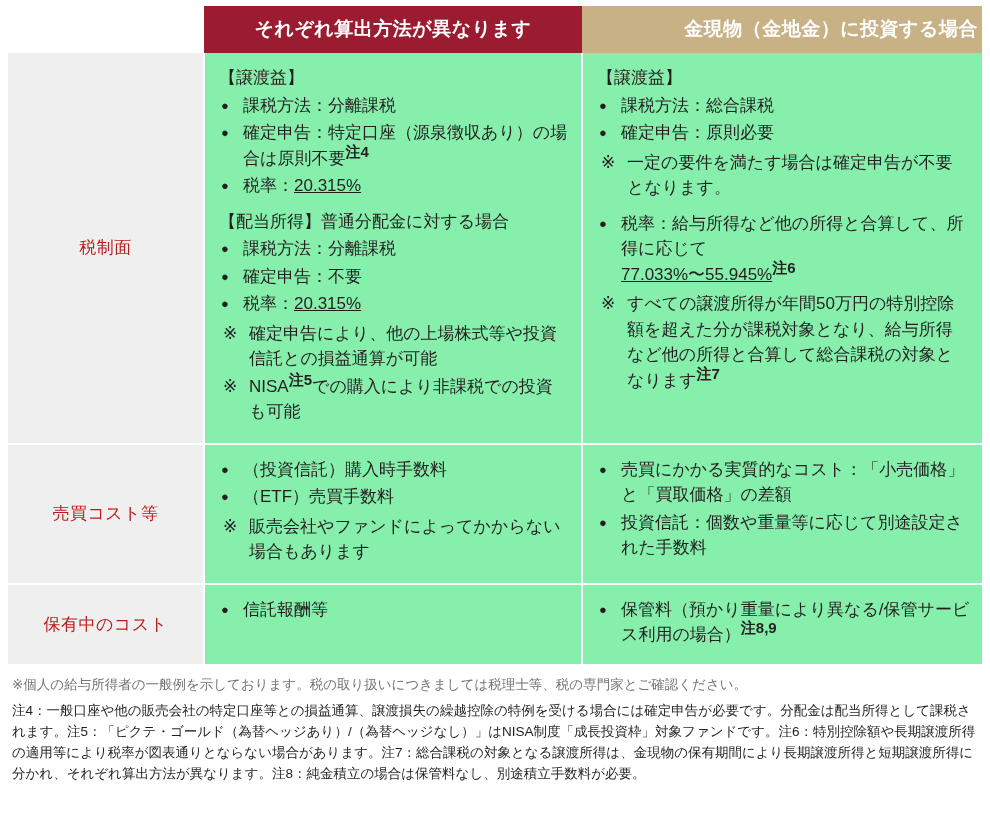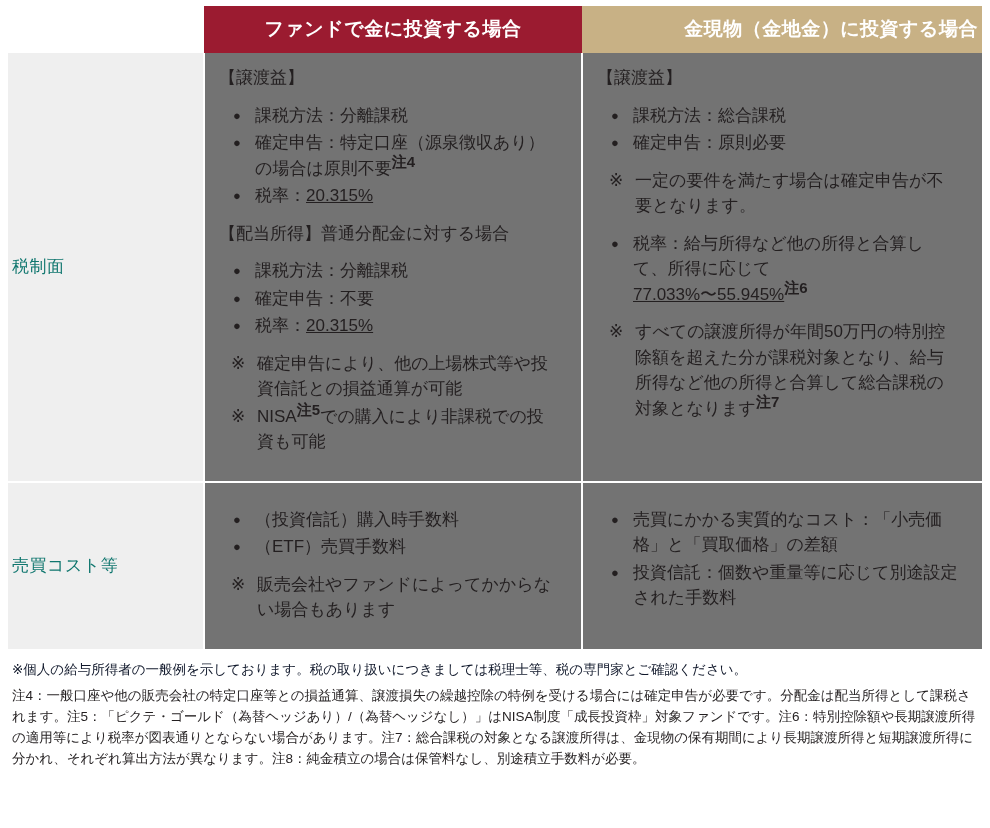--- a/index.html
+++ b/index.html
@@ -40,64 +40,64 @@
   }
   th.hdr-blank {
     background: #ffffff;
     border: none;
   }
   th.hdr-fund { background: #9b1b30; }
   th.hdr-bullion { background: #c8b185; text-align: right; }
 
   td.rowhead {
     background: #efefef;
-    text-align: left;
+    text-align: center;
     vertical-align: middle;
     font-size: 17px;
-    color: #0f766e;
+    color: #b91c1c;
     padding: 14px 4px;
     border-bottom: 2px solid #ffffff;
     letter-spacing: 0.5px;
   }
   td.cell {
-    background: #737373;
+    background: #86efac;
     vertical-align: top;
     font-size: 17px;
     line-height: 1.5;
     padding: 12px 12px 14px 14px;
     border-bottom: 2px solid #ffffff;
     border-left: 2px solid #ffffff;
   }
 
   .blk { margin: 0 0 2px 0; }
   .blk + .blk { margin-top: 10px; }
   .lbl { margin: 0 0 2px 0; }
 
   ul.bl {
     list-style: none;
-    margin: 12px;
+    margin: 0;
     padding: 0;
   }
   ul.bl li {
     position: relative;
     padding-left: 24px;
     margin: 0 0 2px 0;
   }
   ul.bl li::before {
     content: "\25CF";
     position: absolute;
     left: 2px;
     top: 0;
     font-size: 13px;
     line-height: 1.95;
     color: #231f20;
   }
   ul.nt {
     list-style: none;
-    margin: 12px;
+    margin: 4px;
     padding: 0;
   }
   ul.nt li {
     position: relative;
     padding-left: 26px;
     margin: 0 0 2px 0;
   }
   ul.nt li::before {
     content: "\203B";
     position: absolute;
@@ -113,21 +113,21 @@
   }
   .plain { padding-left: 2px; }
 
   .footnotes {
     margin: 9px 2px 0 4px;
     font-size: 13.5px;
     line-height: 1.55;
     color: #231f20;
   }
   .footnotes .fn-red {
-    color: #0f172a;
+    color: #737373;
   }
   .footnotes p {
     margin: 0;
   }
   .footnotes p.gap {
     margin-top: 6px;
   }
 </style>
 </head>
 <body>
@@ -136,21 +136,21 @@
 
   <table class="cmp">
     <colgroup>
         <col class="c0">
         <col class="c1">
         <col class="c2">
       </colgroup>
     <thead>
       <tr>
         <th class="hdr hdr-blank"></th>
-        <th class="hdr hdr-fund">ファンドで金に投資する場合</th>
+        <th class="hdr hdr-fund">それぞれ算出方法が異なります</th>
         <th class="hdr hdr-bullion">金現物（金地金）に投資する場合</th>
       </tr>
     </thead>
     <tbody>
 
       <tr>
         <td class="rowhead">税制面</td>
         <td class="cell">
           <div class="blk">
             <div class="lbl">【譲渡益】</div>
@@ -207,20 +207,33 @@
           </ul>
         </td>
         <td class="cell">
           <ul class="bl">
             <li>売買にかかる実質的なコスト：「小売価格」と「買取価格」の差額</li>
             <li>投資信託：個数や重量等に応じて別途設定された手数料</li>
           </ul>
         </td>
       </tr>
 
+      <tr>
+        <td class="rowhead">保有中のコスト</td>
+        <td class="cell">
+          <ul class="bl">
+            <li>信託報酬等</li>
+          </ul>
+        </td>
+        <td class="cell">
+          <ul class="bl">
+            <li><span>保管料（預かり重量により異なる/保管サービス利用の場合）</span><span class="sup">注8,9</span></li>
+          </ul>
+        </td>
+      </tr>
 
 
     </tbody>
   </table>
 
   <div class="footnotes">
     <p class="fn-red">※個人の給与所得者の一般例を示しております。税の取り扱いにつきましては税理士等、税の専門家とご確認ください。</p>
     <p class="gap">注4：一般口座や他の販売会社の特定口座等との損益通算、譲渡損失の繰越控除の特例を受ける場合には確定申告が必要です。分配金は配当所得として課税されます。注5：「ピクテ・ゴールド（為替ヘッジあり）/（為替ヘッジなし）」はNISA制度「成長投資枠」対象ファンドです。注6：特別控除額や長期譲渡所得の適用等により税率が図表通りとならない場合があります。注7：総合課税の対象となる譲渡所得は、金現物の保有期間により長期譲渡所得と短期譲渡所得に分かれ、それぞれ算出方法が異なります。注8：純金積立の場合は保管料なし、別途積立手数料が必要。</p>
 
   </div>

